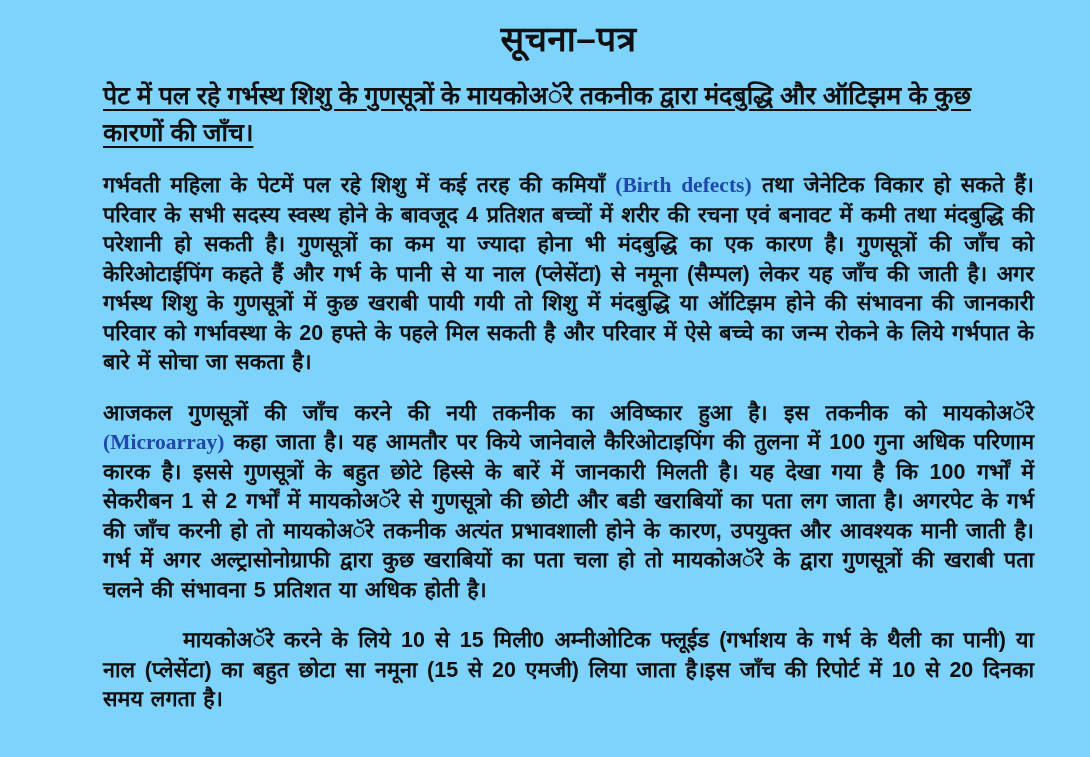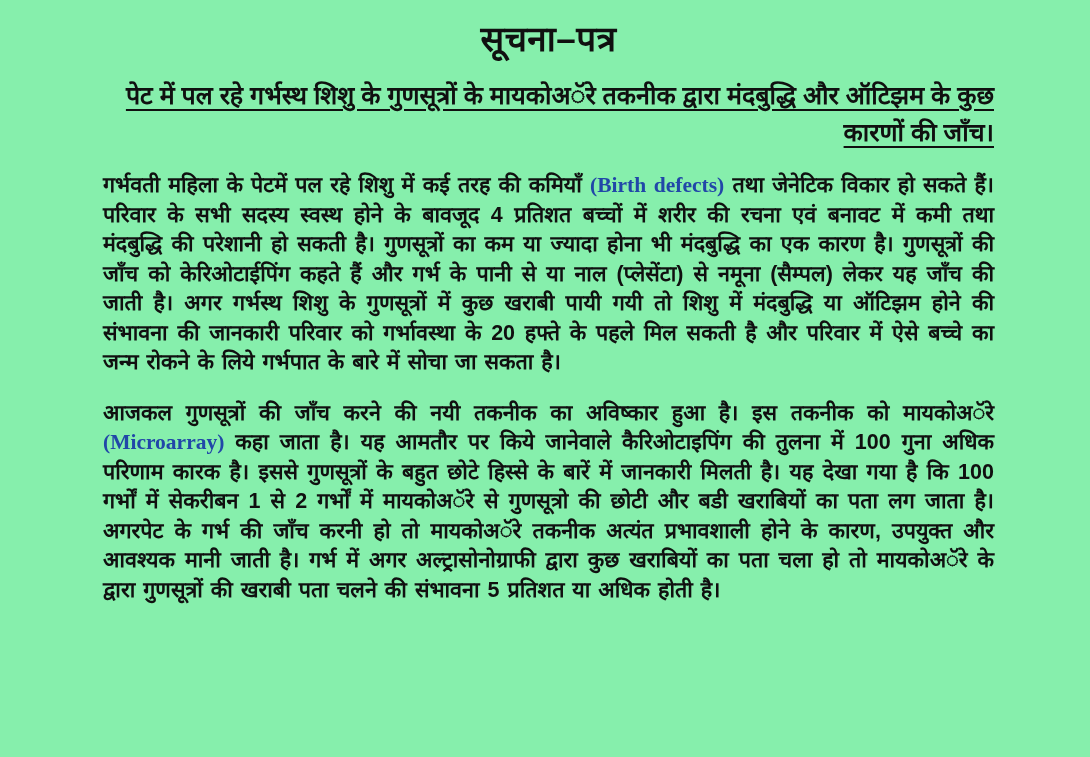--- a/index.html
+++ b/index.html
@@ -4,36 +4,36 @@
 <style>
   html, body {
     margin: 0;
     padding: 0;
     background: #ffffff;
   }
   .page {
     width: 1090px;
     height: 757px;
     box-sizing: border-box;
-    background: #86efac;
-    padding: 14px 96px 10px 103px;
+    background: #7dd3fc;
+    padding: 14px 56px 10px 103px;
     overflow: hidden;
     font-family: "Liberation Sans", sans-serif;
     color: #101010;
   }
   .doc-title {
     margin: 0 0 16px 0;
     text-align: center;
     font-size: 35px;
     font-weight: bold;
     letter-spacing: 0.5px;
   }
   .doc-subtitle {
     margin: 0 0 20px 0;
-    text-align: right;
+    text-align: left;
     font-size: 25px;
     font-weight: bold;
     line-height: 37px;
   }
   .doc-subtitle .underlined {
     text-decoration: underline;
     text-underline-offset: 5px;
   }
   .body-para {
     margin: 16px 0 21px 0;
@@ -59,14 +59,15 @@
 <div class="page">
 
   <h1 class="doc-title">सूचना–पत्र</h1>
 
   <h2 class="doc-subtitle"><span class="underlined">पेट में पल रहे गर्भस्थ शिशु के गुणसूत्रों के मायकोअॅरे तकनीक द्वारा मंदबुद्धि और ऑटिझम के कुछ कारणों की जाँच।</span></h2>
 
   <p class="body-para"><span>गर्भवती महिला के पेटमें पल रहे शिशु में कई तरह की कमियाँ </span><span class="en-term">(Birth defects)</span><span> तथा जेनेटिक विकार हो सकते हैं। परिवार के सभी सदस्य स्वस्थ होने के बावजूद 4 प्रतिशत बच्चों में शरीर की रचना एवं बनावट में कमी तथा मंदबुद्धि की परेशानी हो सकती है। गुणसूत्रों का कम या ज्यादा होना भी मंदबुद्धि का एक कारण है। गुणसूत्रों की जाँच को केरिओटाईपिंग कहते हैं और गर्भ के पानी से या नाल (प्लेसेंटा) से नमूना (सैम्पल) लेकर यह जाँच की जाती है। अगर गर्भस्थ शिशु के गुणसूत्रों में कुछ खराबी पायी गयी तो शिशु में मंदबुद्धि या ऑटिझम होने की संभावना की जानकारी परिवार को गर्भावस्था के 20 हफ्ते के पहले मिल सकती है और परिवार में ऐसे बच्चे का जन्म रोकने के लिये गर्भपात के बारे में सोचा जा सकता है।</span></p>
 
   <p class="body-para"><span>आजकल गुणसूत्रों की जाँच करने की नयी तकनीक का अविष्कार हुआ है। इस तकनीक को मायकोअॅरे </span><span class="en-term">(Microarray)</span><span> कहा जाता है। यह आमतौर पर किये जानेवाले कैरिओटाइपिंग की तुलना में 100 गुना अधिक परिणाम कारक है। इससे गुणसूत्रों के बहुत छोटे हिस्से के बारें में जानकारी मिलती है। यह देखा गया है कि 100 गर्भों में सेकरीबन 1 से 2 गर्भों में मायकोअॅरे से गुणसूत्रो की छोटी और बडी खराबियों का पता लग जाता है। अगरपेट के गर्भ की जाँच करनी हो तो मायकोअॅरे तकनीक अत्यंत प्रभावशाली होने के कारण, उपयुक्त और आवश्यक मानी जाती है। गर्भ में अगर अल्ट्रासोनोग्राफी द्वारा कुछ खराबियों का पता चला हो तो मायकोअॅरे के द्वारा गुणसूत्रों की खराबी पता चलने की संभावना 5 प्रतिशत या अधिक होती है।</span></p>
 
+  <p class="body-para indent-first">मायकोअॅरे करने के लिये 10 से 15 मिली0 अम्नीओटिक फ्लूईड (गर्भाशय के गर्भ के थैली का पानी) या नाल (प्लेसेंटा) का बहुत छोटा सा नमूना (15 से 20 एमजी) लिया जाता है।इस जाँच की रिपोर्ट में 10 से 20 दिनका समय लगता है।</p>
 
 </div>
 
 </body></html>

